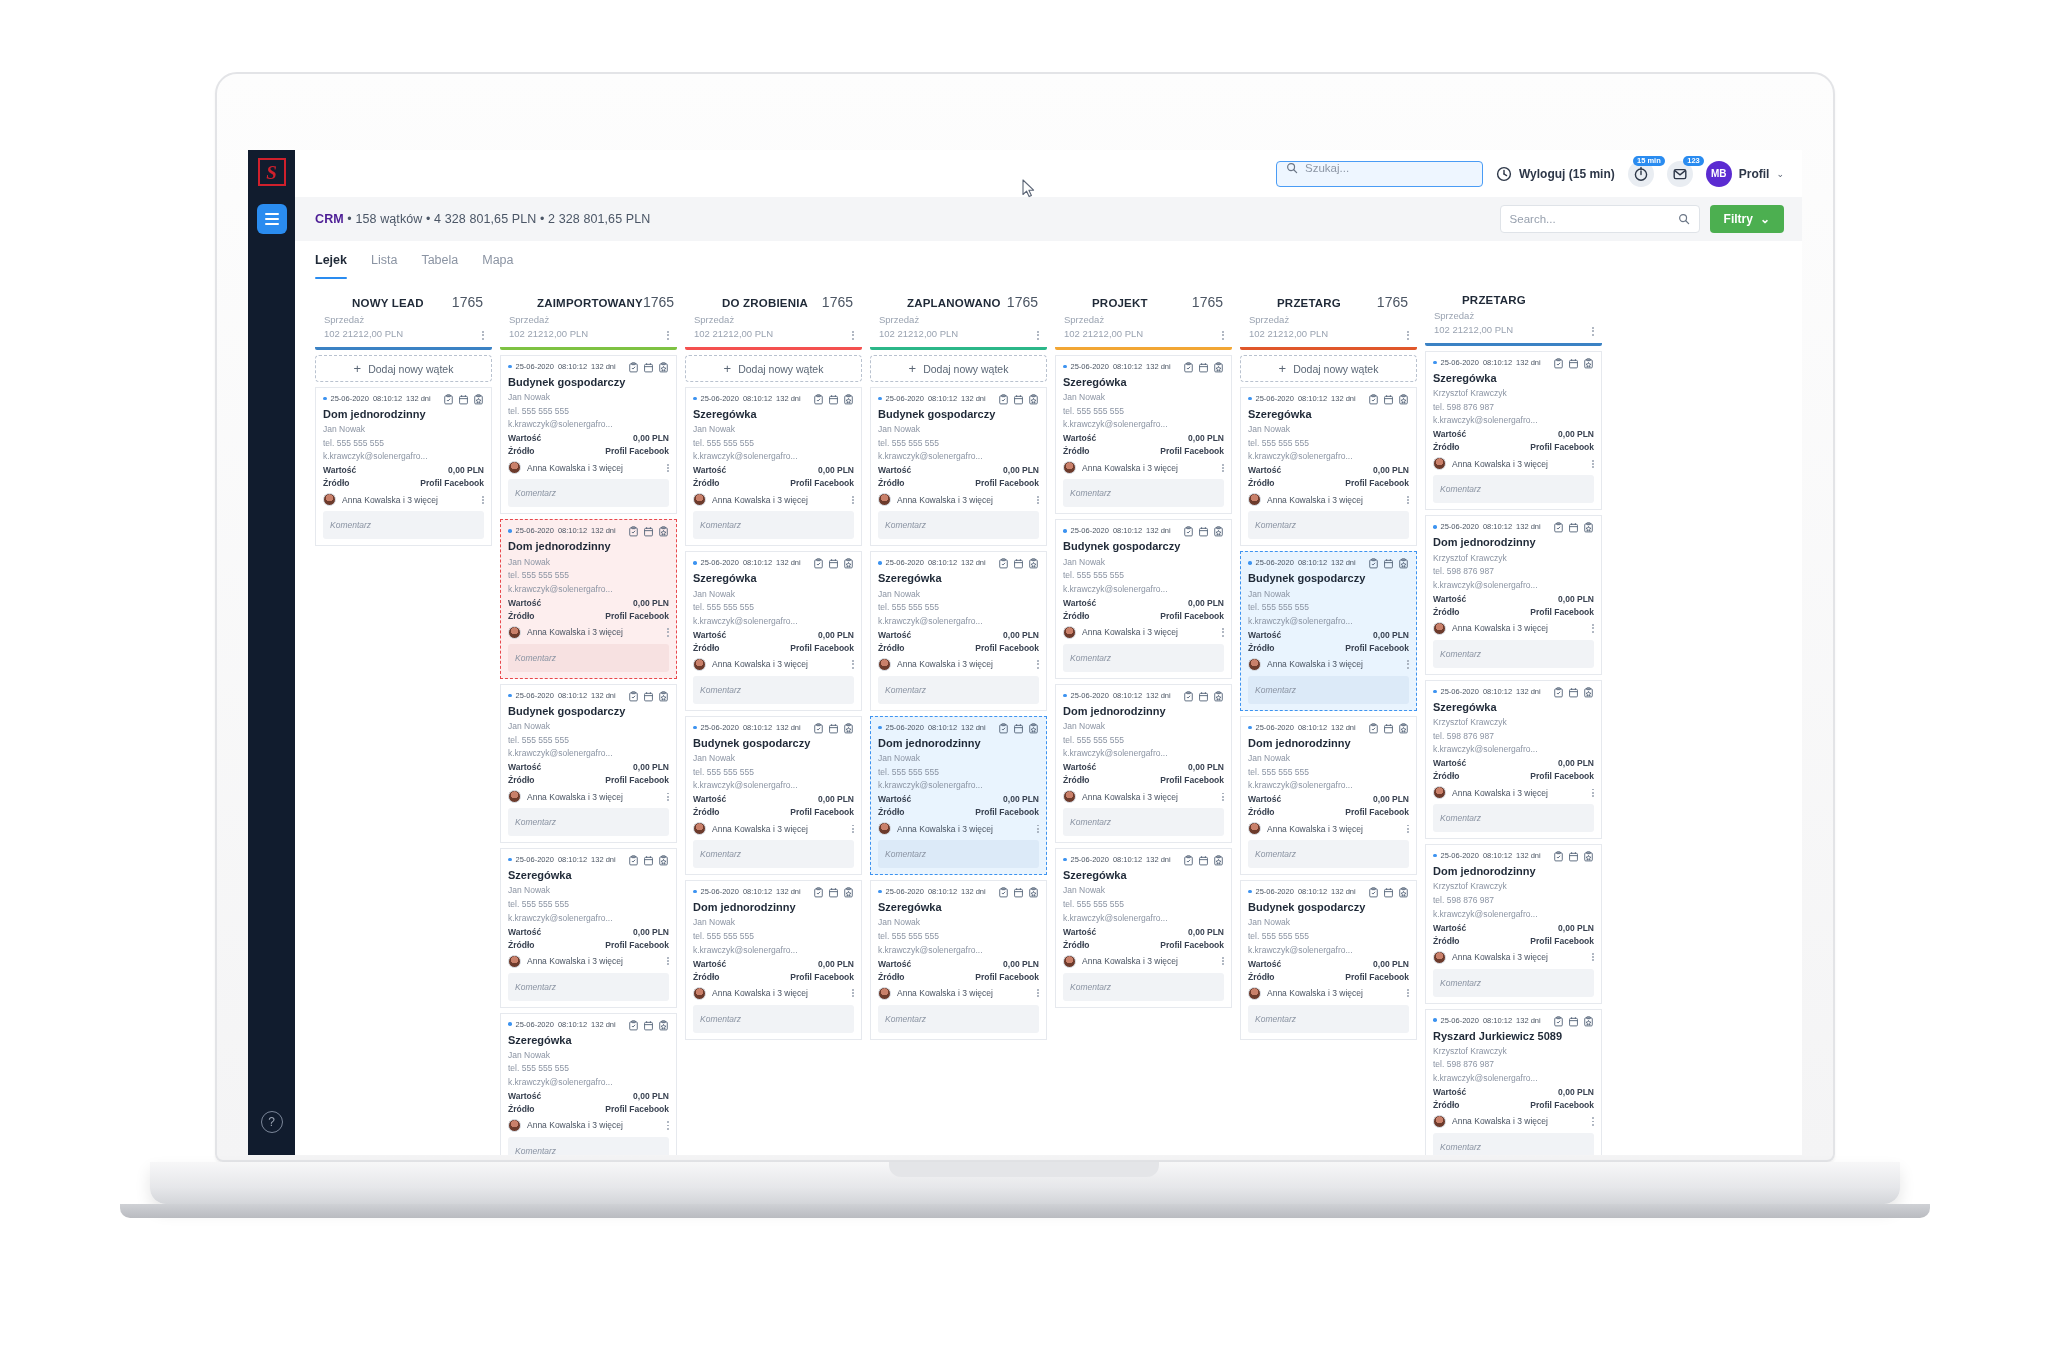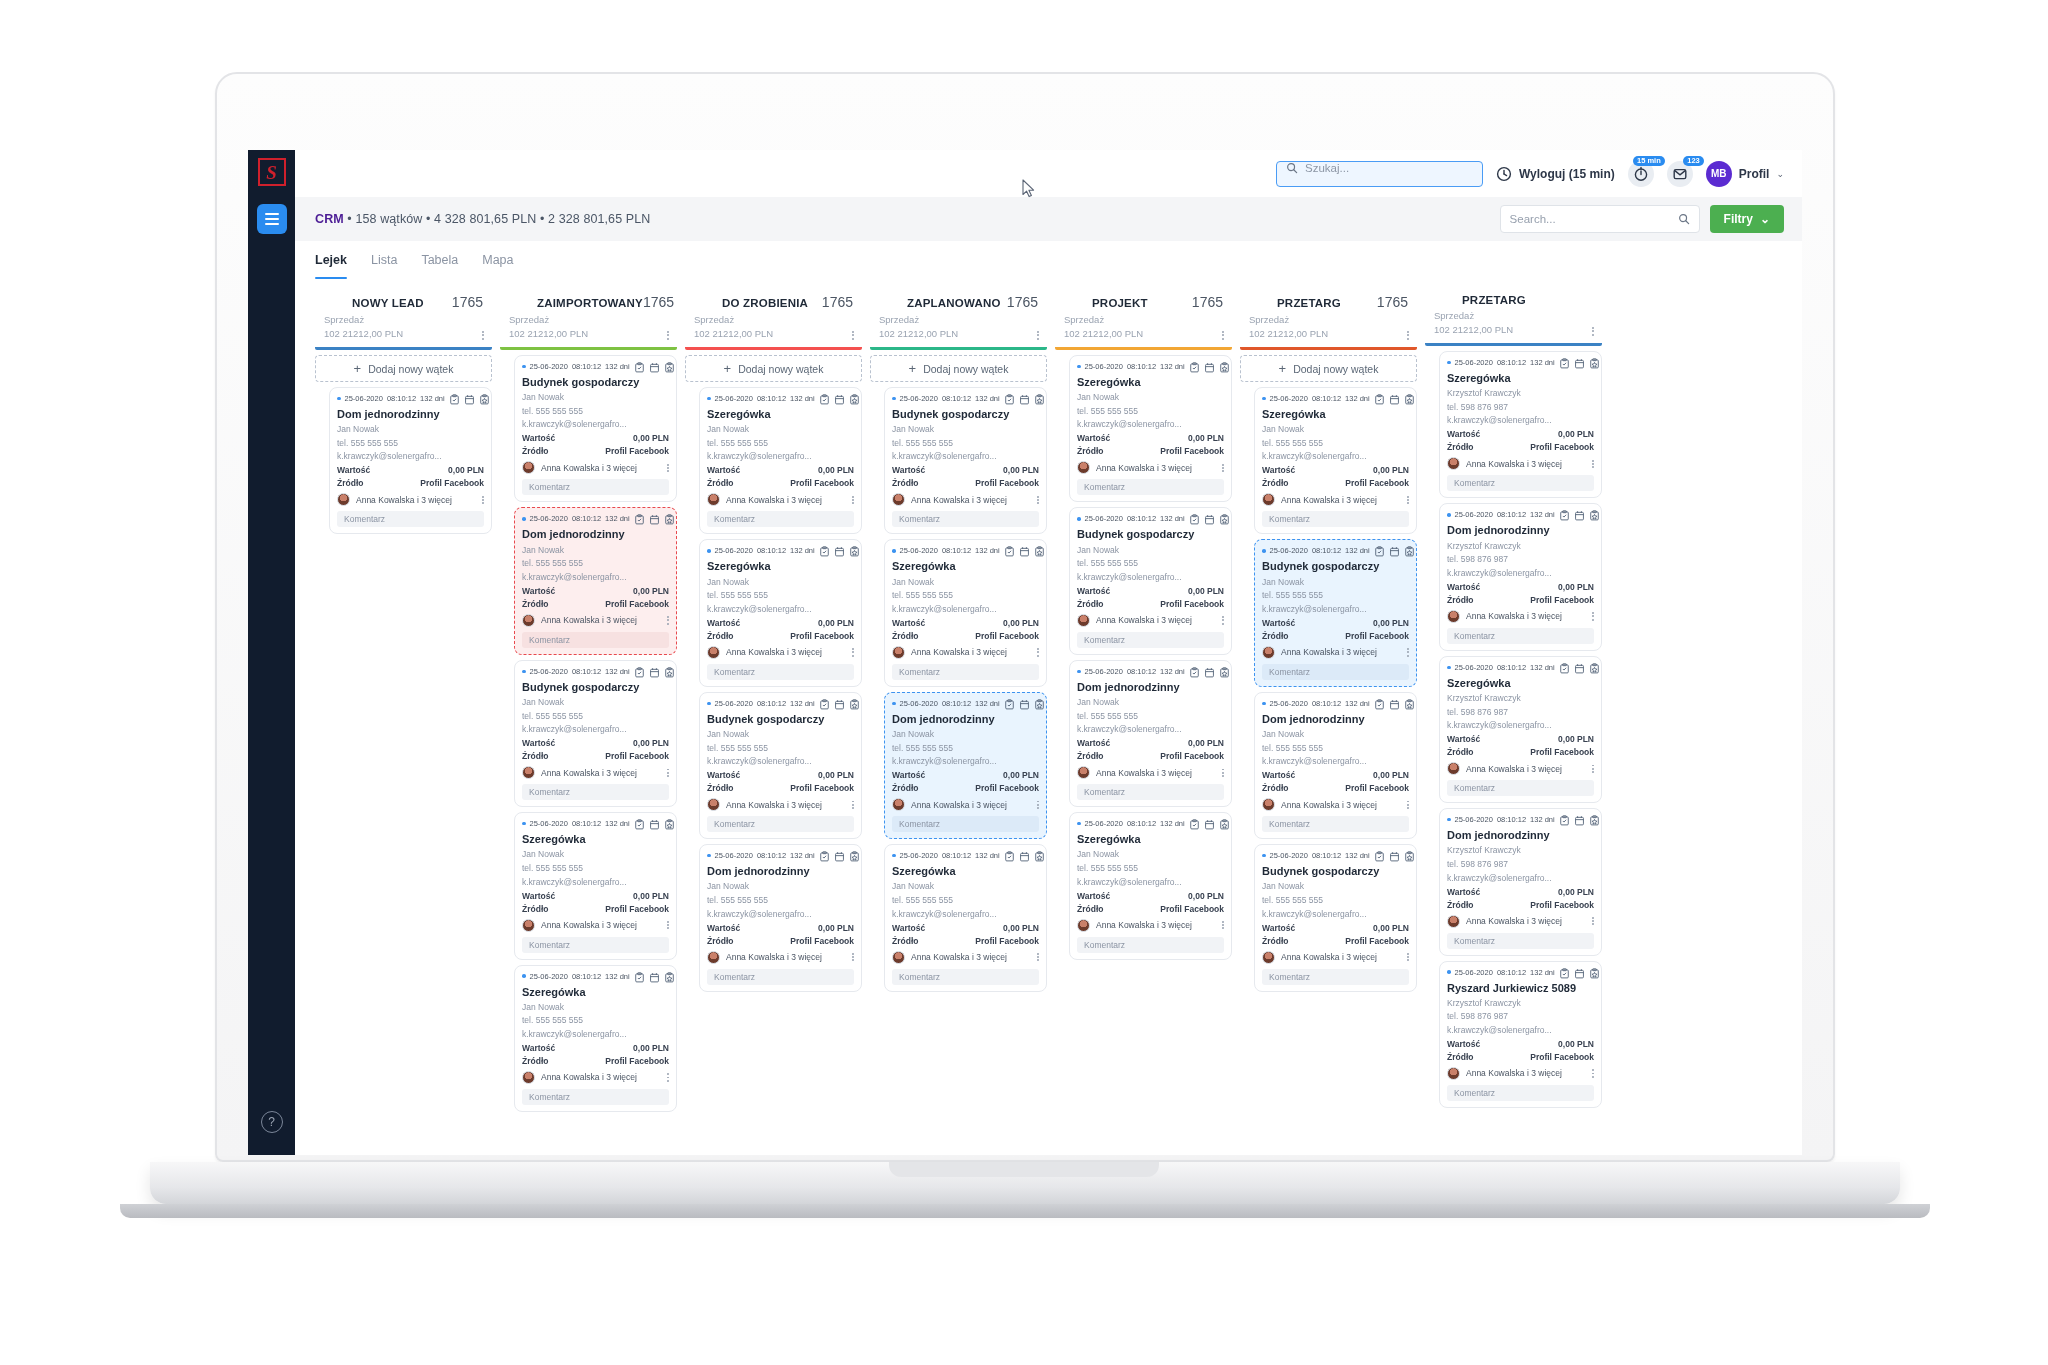--- a/index.html
+++ b/index.html
@@ -197,22 +197,22 @@
 
   .add-thread {
     border: 1px dashed #b9c2cf; border-radius: 4px;
     height: 27px; display: flex; align-items: center; justify-content: center; gap: 7px;
     color: #5b6776; font-size: 10.5px; background: #fff;
   }
   .plus { font-size: 13px; color: #5b6776; line-height: 1; }
 
   
   .card {
-    background: #fff; border: 1px solid #e6e9ee; border-radius: 8px;
-    padding: 6px 7px 6px 7px; flex: 0 0 auto; margin-left: 14px;
+    background: #fff; border: 1px solid #e6e9ee; border-radius: 0;
+    padding: 6px 7px 6px 7px; flex: 0 0 auto;
   }
   .card.hl-red { background: #fdeeee; border: 1.6px dashed #e8484d; }
   .card.hl-blue { background: #e9f4fe; border: 1.6px dashed #3d93f0; }
 
   .card-top { display: flex; align-items: flex-start; justify-content: space-between; gap: 4px; }
   .meta { display: flex; align-items: center; gap: 4px; font-size: 7.5px; color: #4b5563; white-space: nowrap; }
   .dot { width: 3.5px; height: 3.5px; border-radius: 50%; background: #3d93f0; flex: 0 0 3.5px; }
   .card-icons { display: flex; gap: 4px; flex: 0 0 auto; }
   .ci { width: 11px; height: 11px; }
   .ci rect, .ci path, .ci line, .ci polyline { stroke: #4b5c72; fill: none; stroke-width: 1.1; }
@@ -224,22 +224,22 @@
   .kv .v { font-size: 8.5px; font-weight: 700; color: #384150; }
   .assign-row { display: flex; align-items: center; justify-content: space-between; margin-top: 5px; }
   .assign { display: flex; align-items: center; gap: 6px; }
   .ava {
     width: 13px; height: 13px; border-radius: 50%;
     background: radial-gradient(circle at 50% 35%, #c9806a 0 38%, #6d3b2c 39% 100%);
     border: 0.5px solid #cfd4db; flex: 0 0 13px;
   }
   .assign-name { font-size: 8.5px; color: #4b5563; }
   .comment-box {
-    margin-top: 5px; height: 16px; border-radius: 3px;
-    background: #f1f3f6; display: flex; align-items: center; padding: 0 7px;
+    margin-top: 5px; height: 28px; border-radius: 3px;
+    background: #f1f3f6; display: flex; align-items: center; padding: 0 7px; font-style: italic;
   }
   .card.hl-red .comment-box { background: #f7e1e1; }
   .card.hl-blue .comment-box { background: #dceaf8; }
   .comment-ph { font-size: 8.5px; color: #8b94a3; }
 
   .vdots { display:flex; flex-direction:column; gap:1.5px; align-items:center; }
   .vdots i { width:1.8px; height:1.8px; border-radius:50%; background:#9aa3b1; display:block; }
 </style>
 </head>
 <body>

